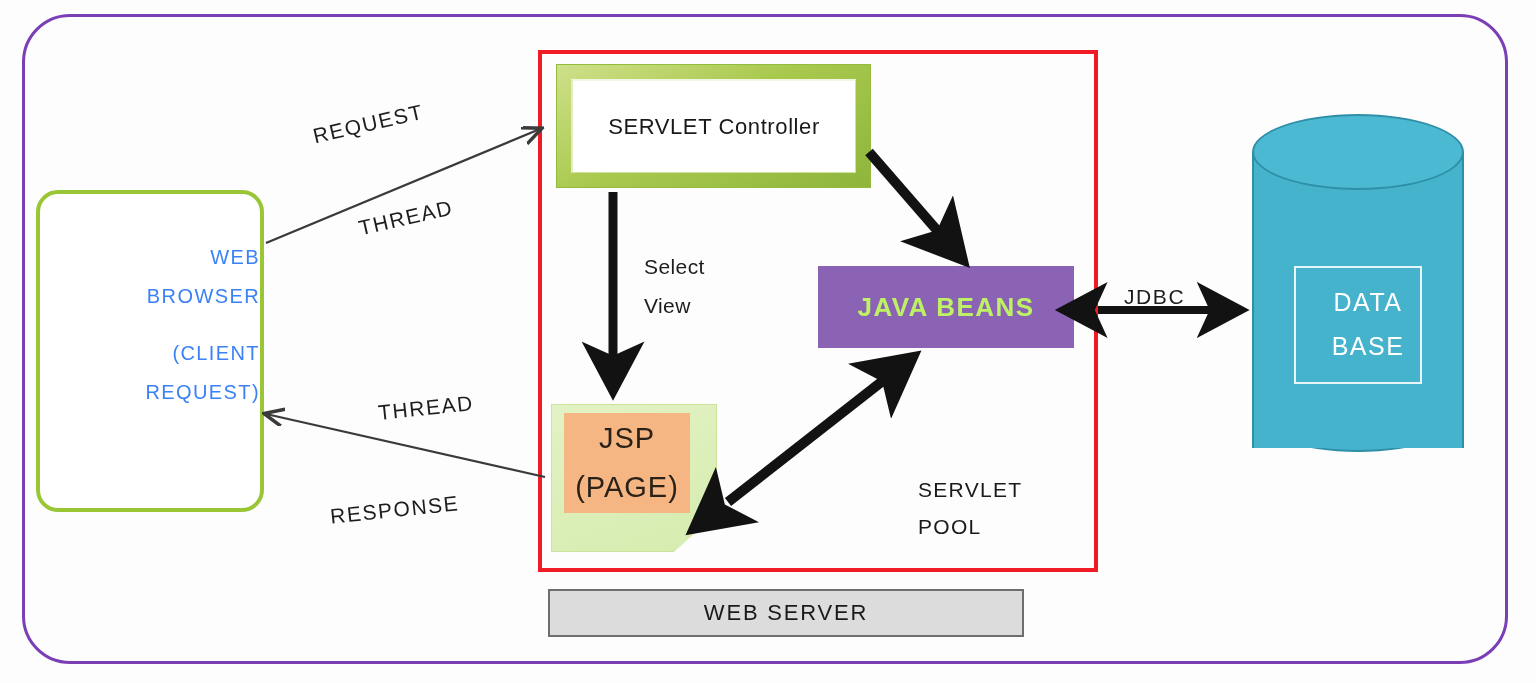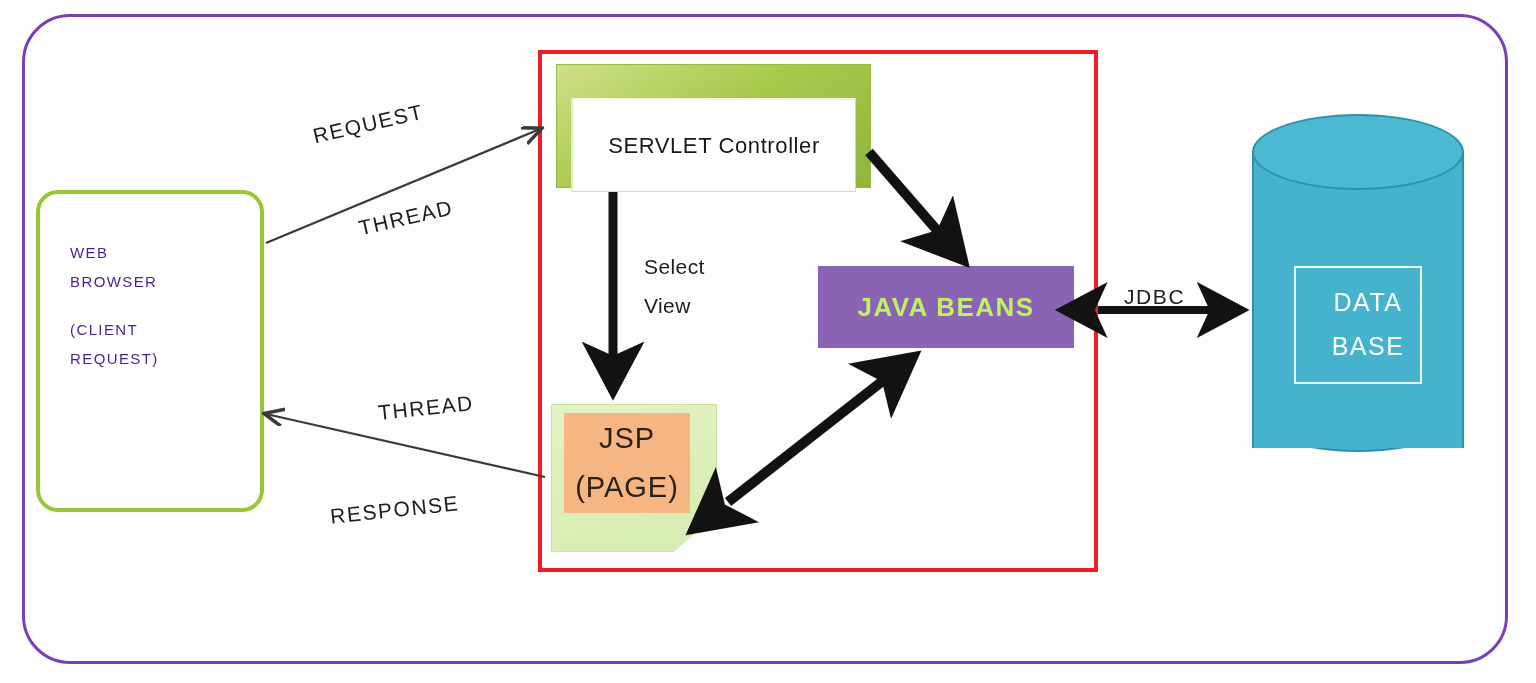--- a/index.html
+++ b/index.html
@@ -60,24 +60,25 @@
     top: 190px;
     width: 228px;
     height: 322px;
     border: 4px solid #9ac636;
     border-radius: 22px;
     box-sizing: border-box;
     background: #ffffff;
     padding: 44px 0 0 30px;
   }
   #web-browser-box .line {
-    font-size: 15px;
+    font-size: 20px;
     letter-spacing: 1.4px;
-    color: #4c1d95;
+    color: #3b82f6;
     line-height: 1.95;
+    text-align: right;
   }
   #web-browser-box .gap { height: 18px; }
 
   
   #servlet-controller {
     position: absolute;
     left: 556px;
     top: 64px;
     width: 315px;
     height: 124px;
@@ -91,21 +92,20 @@
     height: 100%;
     box-sizing: border-box;
     background: #ffffff;
     border-top: 2px solid #f2f7e2;
     border-left: 2px solid #e2eec2;
     border-right: 1px solid #cfe3a0;
     border-bottom: 1px solid #cfe3a0;
     display: flex;
     align-items: center;
     justify-content: center;
-    margin-top: 19px;
   }
   #servlet-controller .label {
     font-size: 22px;
     letter-spacing: 0.6px;
     color: #191919;
     white-space: nowrap;
   }
 
   
   #jsp-page {
@@ -265,20 +265,24 @@
   }
 </style>
 </head>
 <body>
 
 <div id="canvas">
 
   <div id="outer-frame"></div>
 
   <div id="servlet-pool-box"></div>
+  <div id="servlet-pool-label">
+    <div>SERVLET</div>
+    <div>POOL</div>
+  </div>
 
   <div id="web-browser-box">
     <div class="line">WEB</div>
     <div class="line">BROWSER</div>
     <div class="gap"></div>
     <div class="line">(CLIENT</div>
     <div class="line">REQUEST)</div>
   </div>
 
   <div id="servlet-controller">
@@ -300,20 +304,23 @@
   <div id="database">
     <div id="db-bottom"></div>
     <div id="db-body"></div>
     <div id="db-top"></div>
     <div id="db-label-box">
       <div class="line">DATA</div>
       <div class="line">BASE</div>
     </div>
   </div>
 
+  <div id="web-server-bar">
+    <span class="label">WEB SERVER</span>
+  </div>
 
   <svg id="arrow-layer" viewBox="0 0 1536 683">
     <defs>
       <marker id="thin-head" markerWidth="10" markerHeight="10" refX="8" refY="4" orient="auto">
         <path d="M0,0 L9,4 L0,8" fill="none" stroke="#3a3a3a" stroke-width="1.6"></path>
       </marker>
       <marker id="thick-head" markerWidth="7" markerHeight="7" refX="5.4" refY="3.5" orient="auto">
         <path d="M0,0 L6.6,3.5 L0,7 L1.6,3.5 Z" fill="#121212"></path>
       </marker>
       <marker id="thick-head-start" markerWidth="7" markerHeight="7" refX="1.2" refY="3.5" orient="auto-start-reverse">

